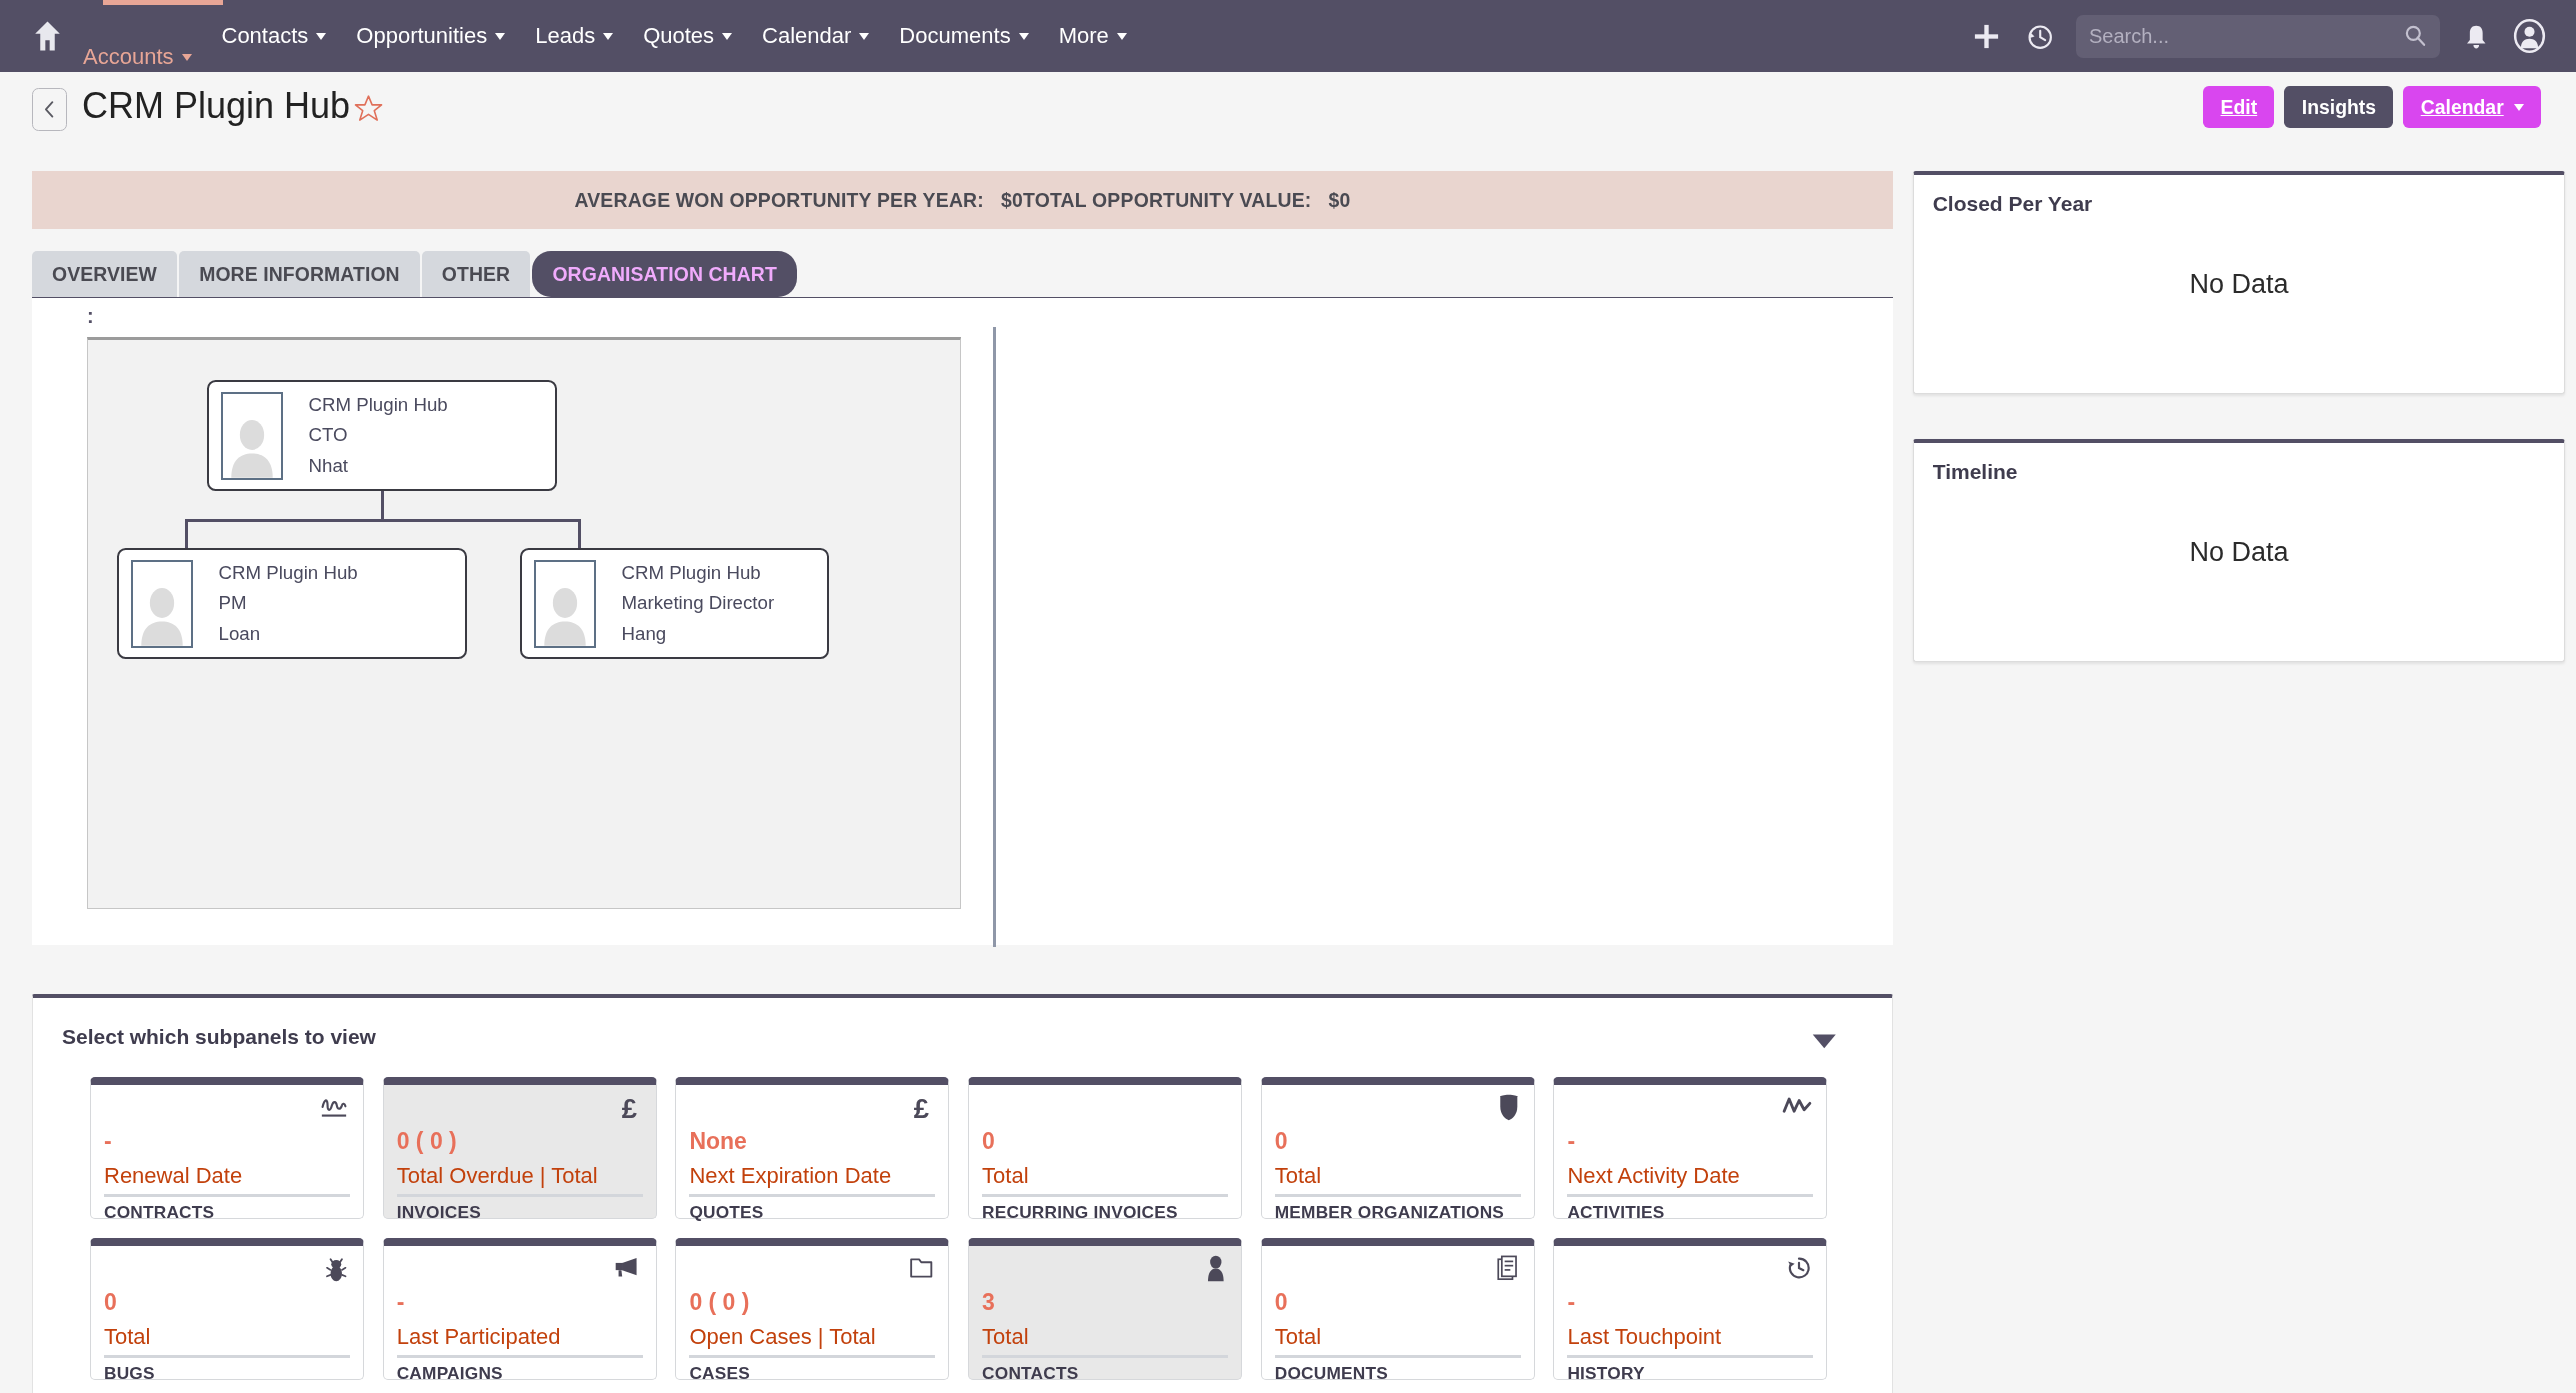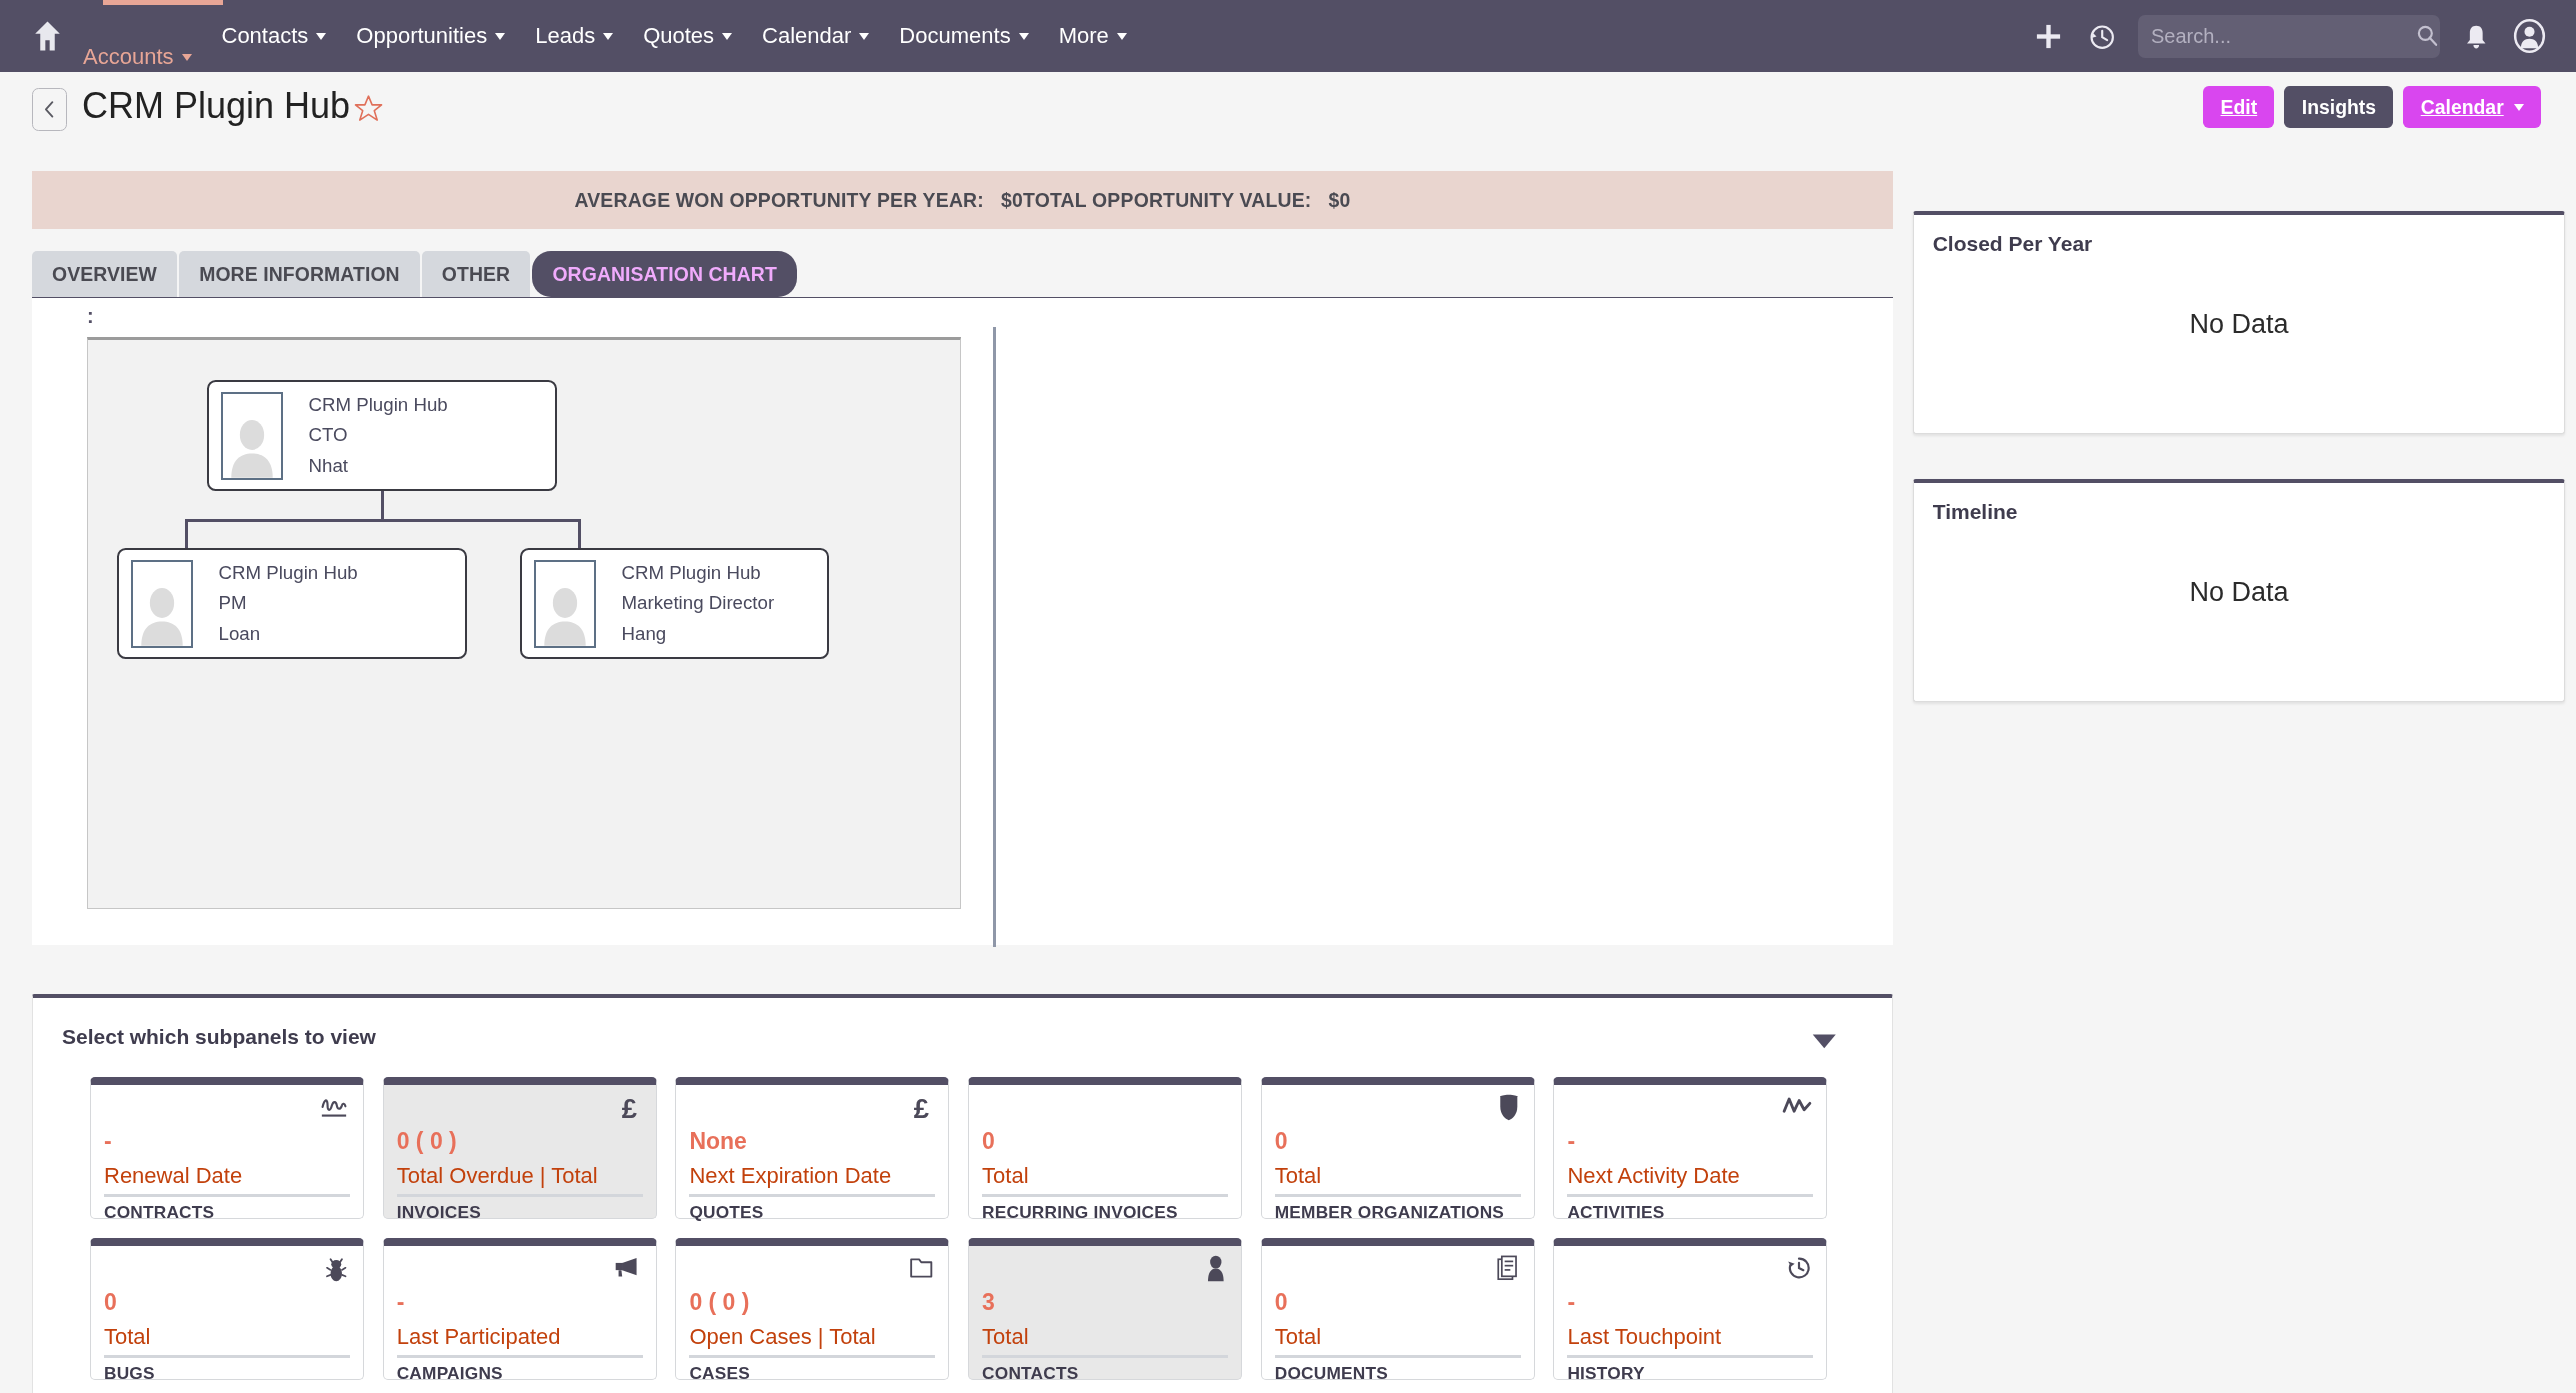--- a/index.html
+++ b/index.html
@@ -42,21 +42,21 @@
   }
   .nav-right {
     position: absolute; right: 20px; top: 0; height: 72px;
     display: flex; align-items: center; gap: 0;
   }
   .nav-icon-btn {
     width: 53px; height: 72px; display: flex; align-items: center;
     justify-content: center; cursor: pointer;
   }
   .search-box {
-    width: 302px; height: 43px; background: #635f74; border-radius: 7.2px;
+    width: 364px; height: 43px; background: #635f74; border-radius: 7.2px;
     display: flex; align-items: center; padding: 0 13px;
     margin: 0 10px; cursor: text;
   }
   .search-box input {
     flex: 1; background: transparent; border: none; outline: none;
     color: #cfcdd8; font-size: 20px; font-family: "Liberation Sans", sans-serif;
   }
   .search-box input::placeholder { color: #b3b0c0; }
 
   
@@ -155,21 +155,21 @@
     display: flex; align-items: flex-end; justify-content: center;
     flex: 0 0 auto;
   }
   .node-text { margin-left: 26px; }
   .node-text div {
     font-size: 18.7px; color: #4a4a5e; line-height: 1.62; white-space: nowrap;
   }
   .conn { position: absolute; background: #534f65; }
 
   
-  .side-col { position: absolute; left: 1913px; top: 171px; width: 652px; margin-top: 40px; }
+  .side-col { position: absolute; left: 1913px; top: 171px; width: 652px; }
   .panel {
     background: #fff; border-top: 4.3px solid #534f65;
     border-left: 0.7px solid #dcdcdc; border-right: 0.7px solid #dcdcdc;
     border-bottom: 0.7px solid #dcdcdc;
     border-radius: 2.9px;
     box-shadow: 0 1.4px 2.9px rgba(0,0,0,0.08);
     position: relative;
   }
   .panel-title {
     position: absolute; left: 18.7px; top: 17.3px;

